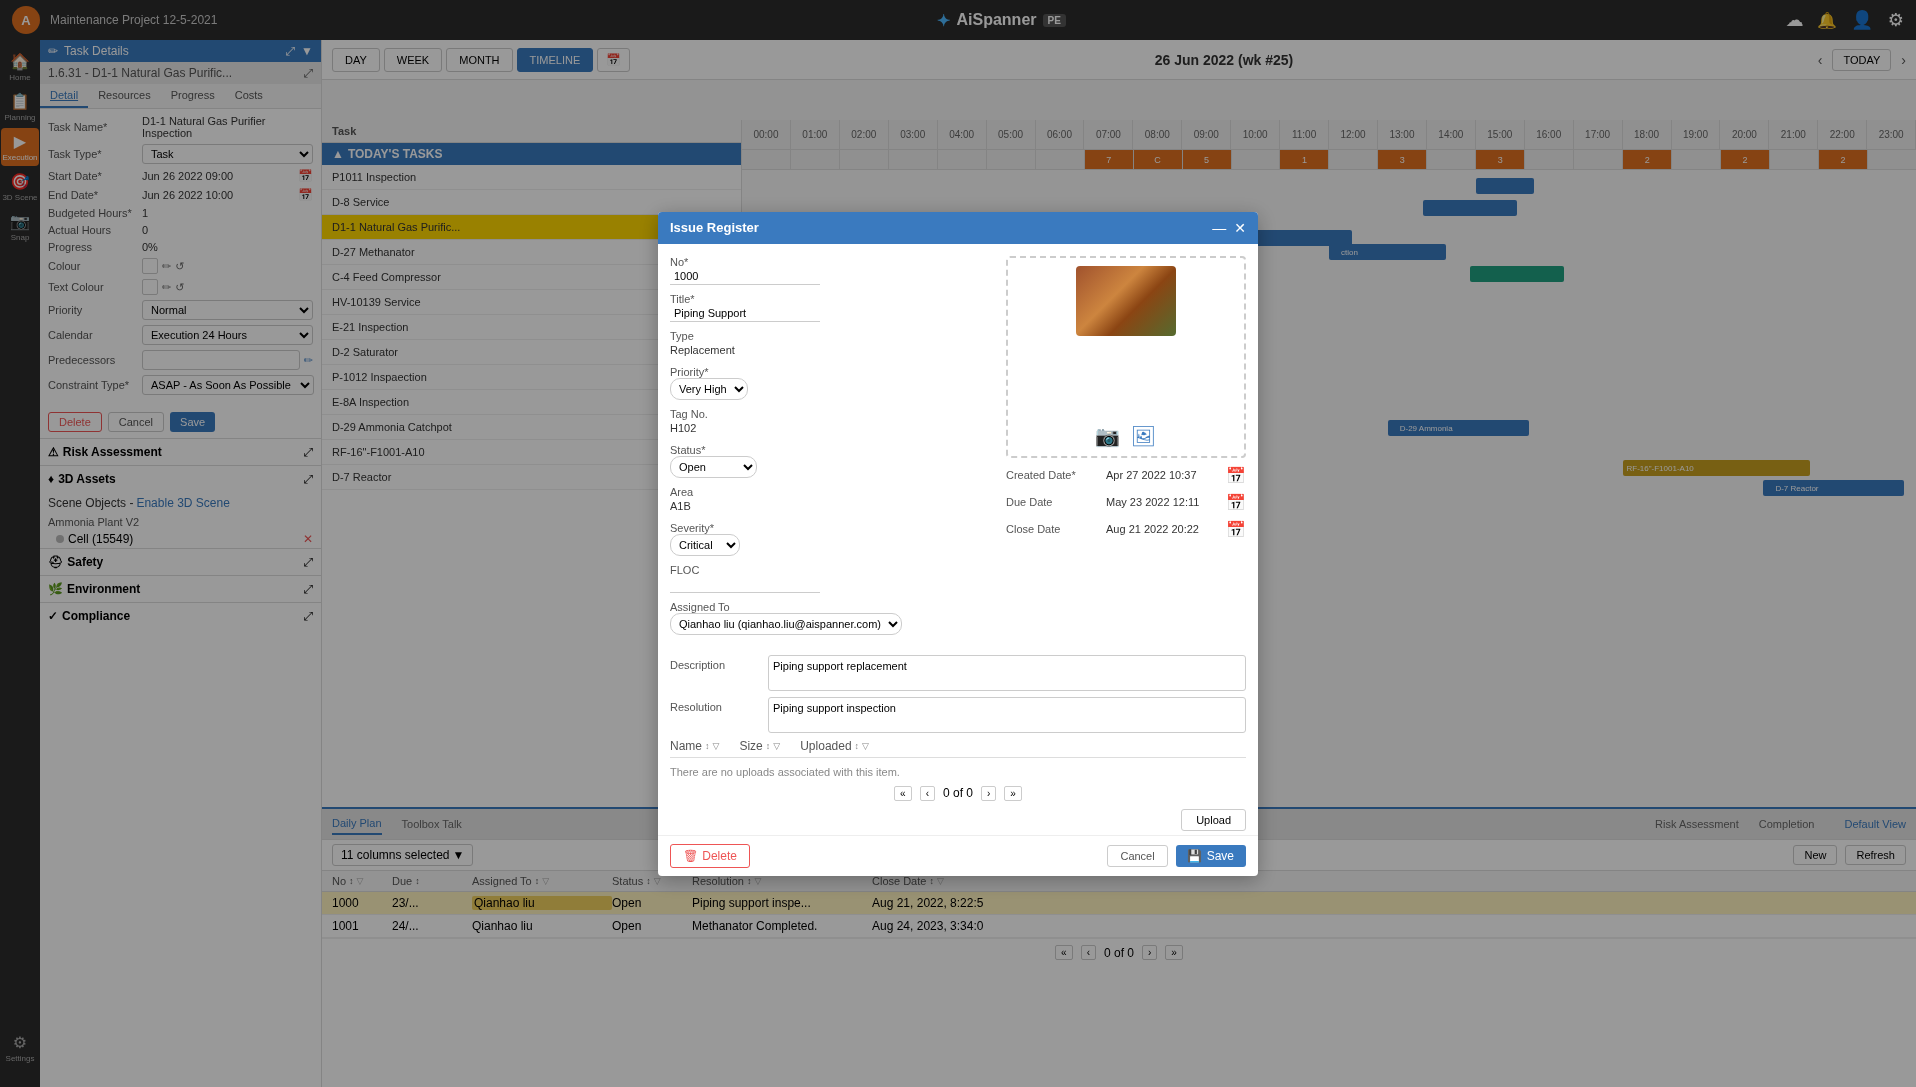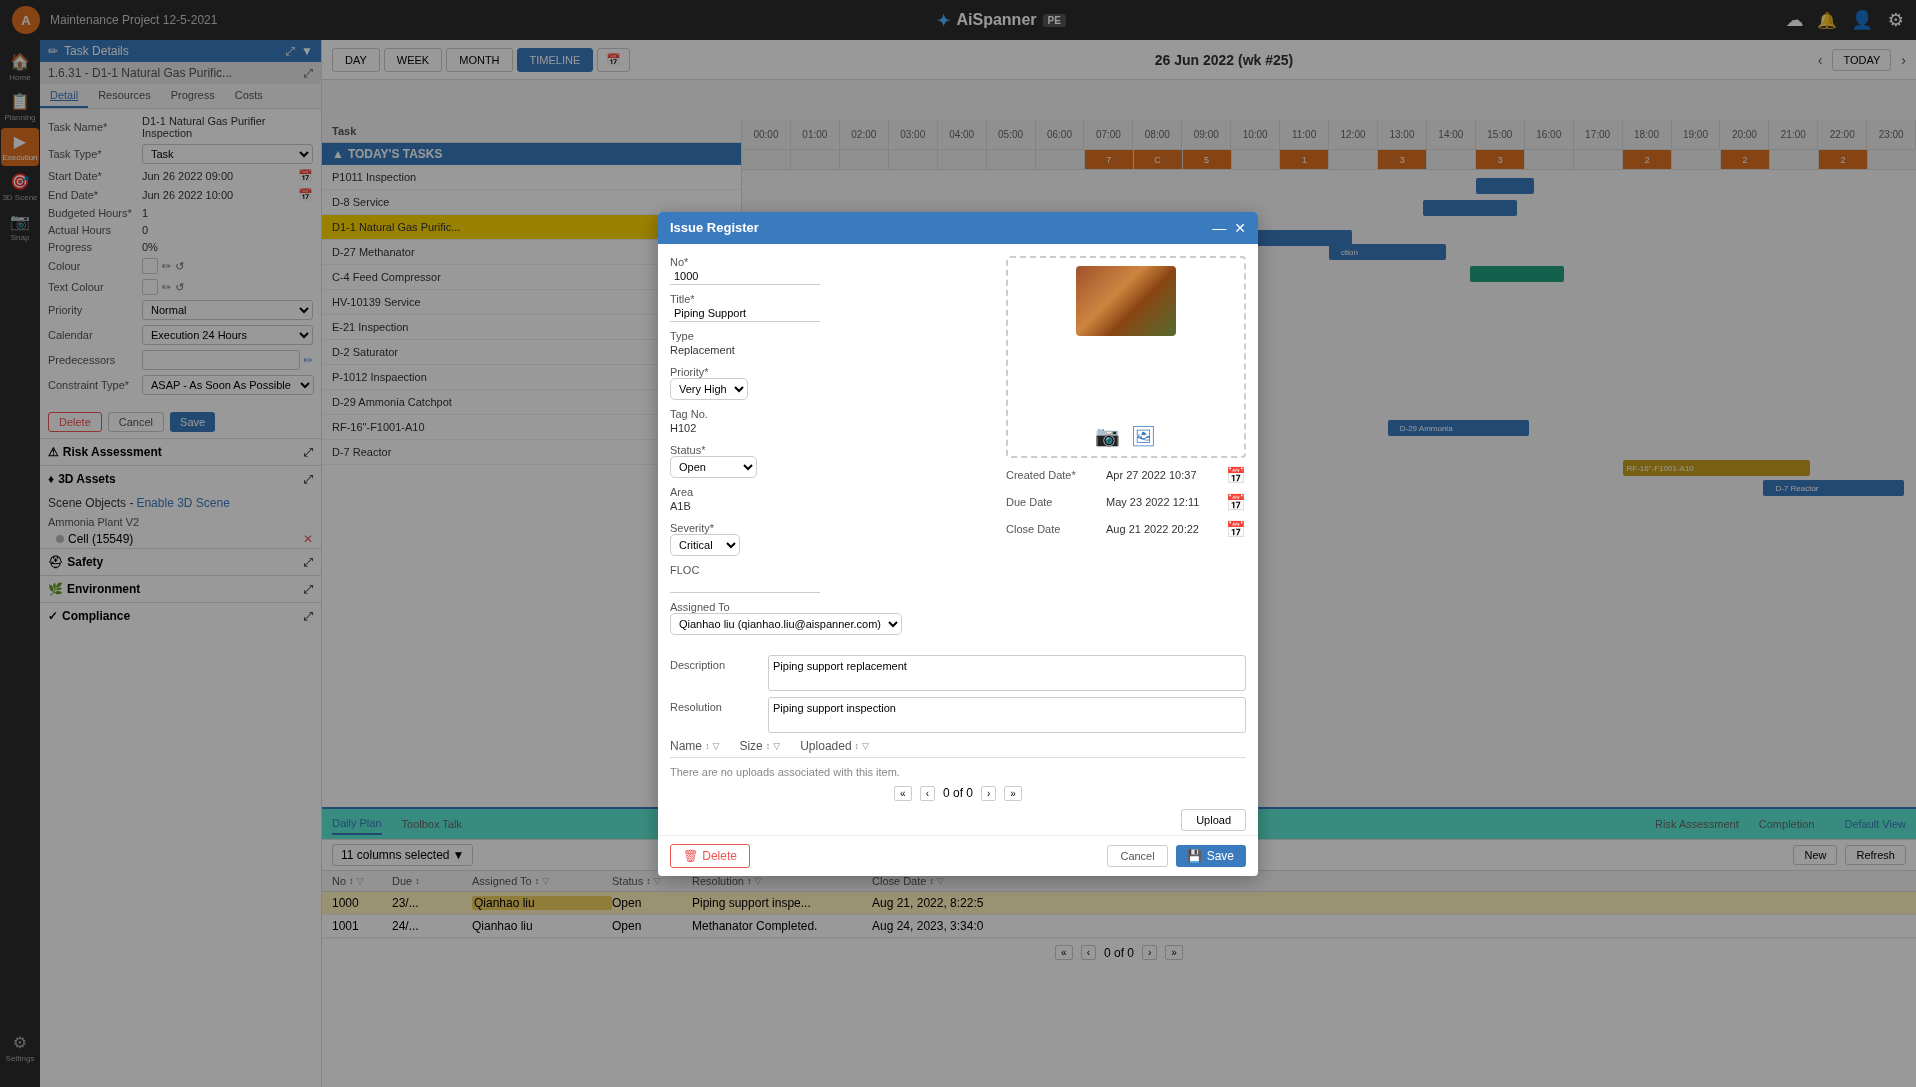--- a/index.html
+++ b/index.html
@@ -116,21 +116,21 @@
       flex: 1; border-right: 1px solid #ddd; display: flex; align-items: center;
       justify-content: center; font-size: 10px; color: #666;
     }
 
     
     .bottom-panel {
       position: absolute; bottom: 0; left: 0; right: 0; height: 280px;
       background: #fff; border-top: 2px solid #3a7abf;
     }
     .bottom-panel-header {
-      background: #5eead4; padding: 4px 10px; display: flex; align-items: center;
+      background: #e5e5e5; padding: 4px 10px; display: flex; align-items: center;
       justify-content: space-between; border-bottom: 1px solid #ddd;
     }
     .bottom-tab { font-size: 11px; color: #666; padding: 4px 0; cursor: pointer; }
     .bottom-tab.active { color: #3a7abf; border-bottom: 2px solid #3a7abf; }
     .btn-new { background: #fff; border: 1px solid #ccc; padding: 3px 10px; cursor: pointer; font-size: 11px; border-radius: 3px; }
     .btn-refresh { background: #fff; border: 1px solid #ccc; padding: 3px 10px; cursor: pointer; font-size: 11px; border-radius: 3px; }
 
     
     .modal-overlay {
       position: fixed; top: 0; left: 0; width: 100%; height: 100%;
@@ -168,21 +168,21 @@
     }
     .modal-image-icons { display: flex; gap: 10px; margin-top: 80px; }
     .img-icon-btn { background: none; border: none; cursor: pointer; font-size: 20px; }
     .mfield-row { display: flex; align-items: flex-start; margin-bottom: 8px; flex-direction: column; }
     .mfield-label { width: 100px; font-size: 11px; color: #555; flex-shrink: 0; }
     .mfield-input {
       flex: 1; border: none; border-bottom: 1px solid #ccc;
       padding: 2px 4px; font-size: 11px; outline: none;
     }
     .mfield-select {
-      flex: 1; border: 1px solid #ccc; border-radius: 5px;
+      flex: 1; border: 1px solid #ccc; border-radius: 10px;
       padding: 3px 4px; font-size: 11px; background: #fff;
     }
     .mfield-static { flex: 1; font-size: 11px; color: #333; padding: 2px 0; }
 
     .modal-dates { width: 100%; }
     .date-row { display: flex; align-items: center; margin-bottom: 8px; }
     .date-label { width: 100px; font-size: 11px; color: #555; }
     .date-value { flex: 1; font-size: 11px; color: #333; }
     .date-icon { font-size: 16px; color: #3a7abf; cursor: pointer; margin-left: 4px; }
     .modal-textarea {
@@ -467,20 +467,21 @@
       <div class="task-list-items">
         <div class="task-item">P1011 Inspection</div>
         <div class="task-item">D-8 Service</div>
         <div class="task-item selected">D1-1 Natural Gas Purific...</div>
         <div class="task-item">D-27 Methanator</div>
         <div class="task-item">C-4 Feed Compressor</div>
         <div class="task-item">HV-10139 Service</div>
         <div class="task-item">E-21 Inspection</div>
         <div class="task-item">D-2 Saturator</div>
         <div class="task-item">P-1012 Inspaection</div>
+        <div class="task-item">E-8A Inspection</div>
         <div class="task-item">D-29 Ammonia Catchpot</div>
         <div class="task-item">RF-16"-F1001-A10</div>
         <div class="task-item">D-7 Reactor</div>
       </div>
     </div>
 
     <div class="timeline-grid">
       <div class="timeline-hours">
         <div class="hour-cell">00:00</div>
         <div class="hour-cell">01:00</div>

